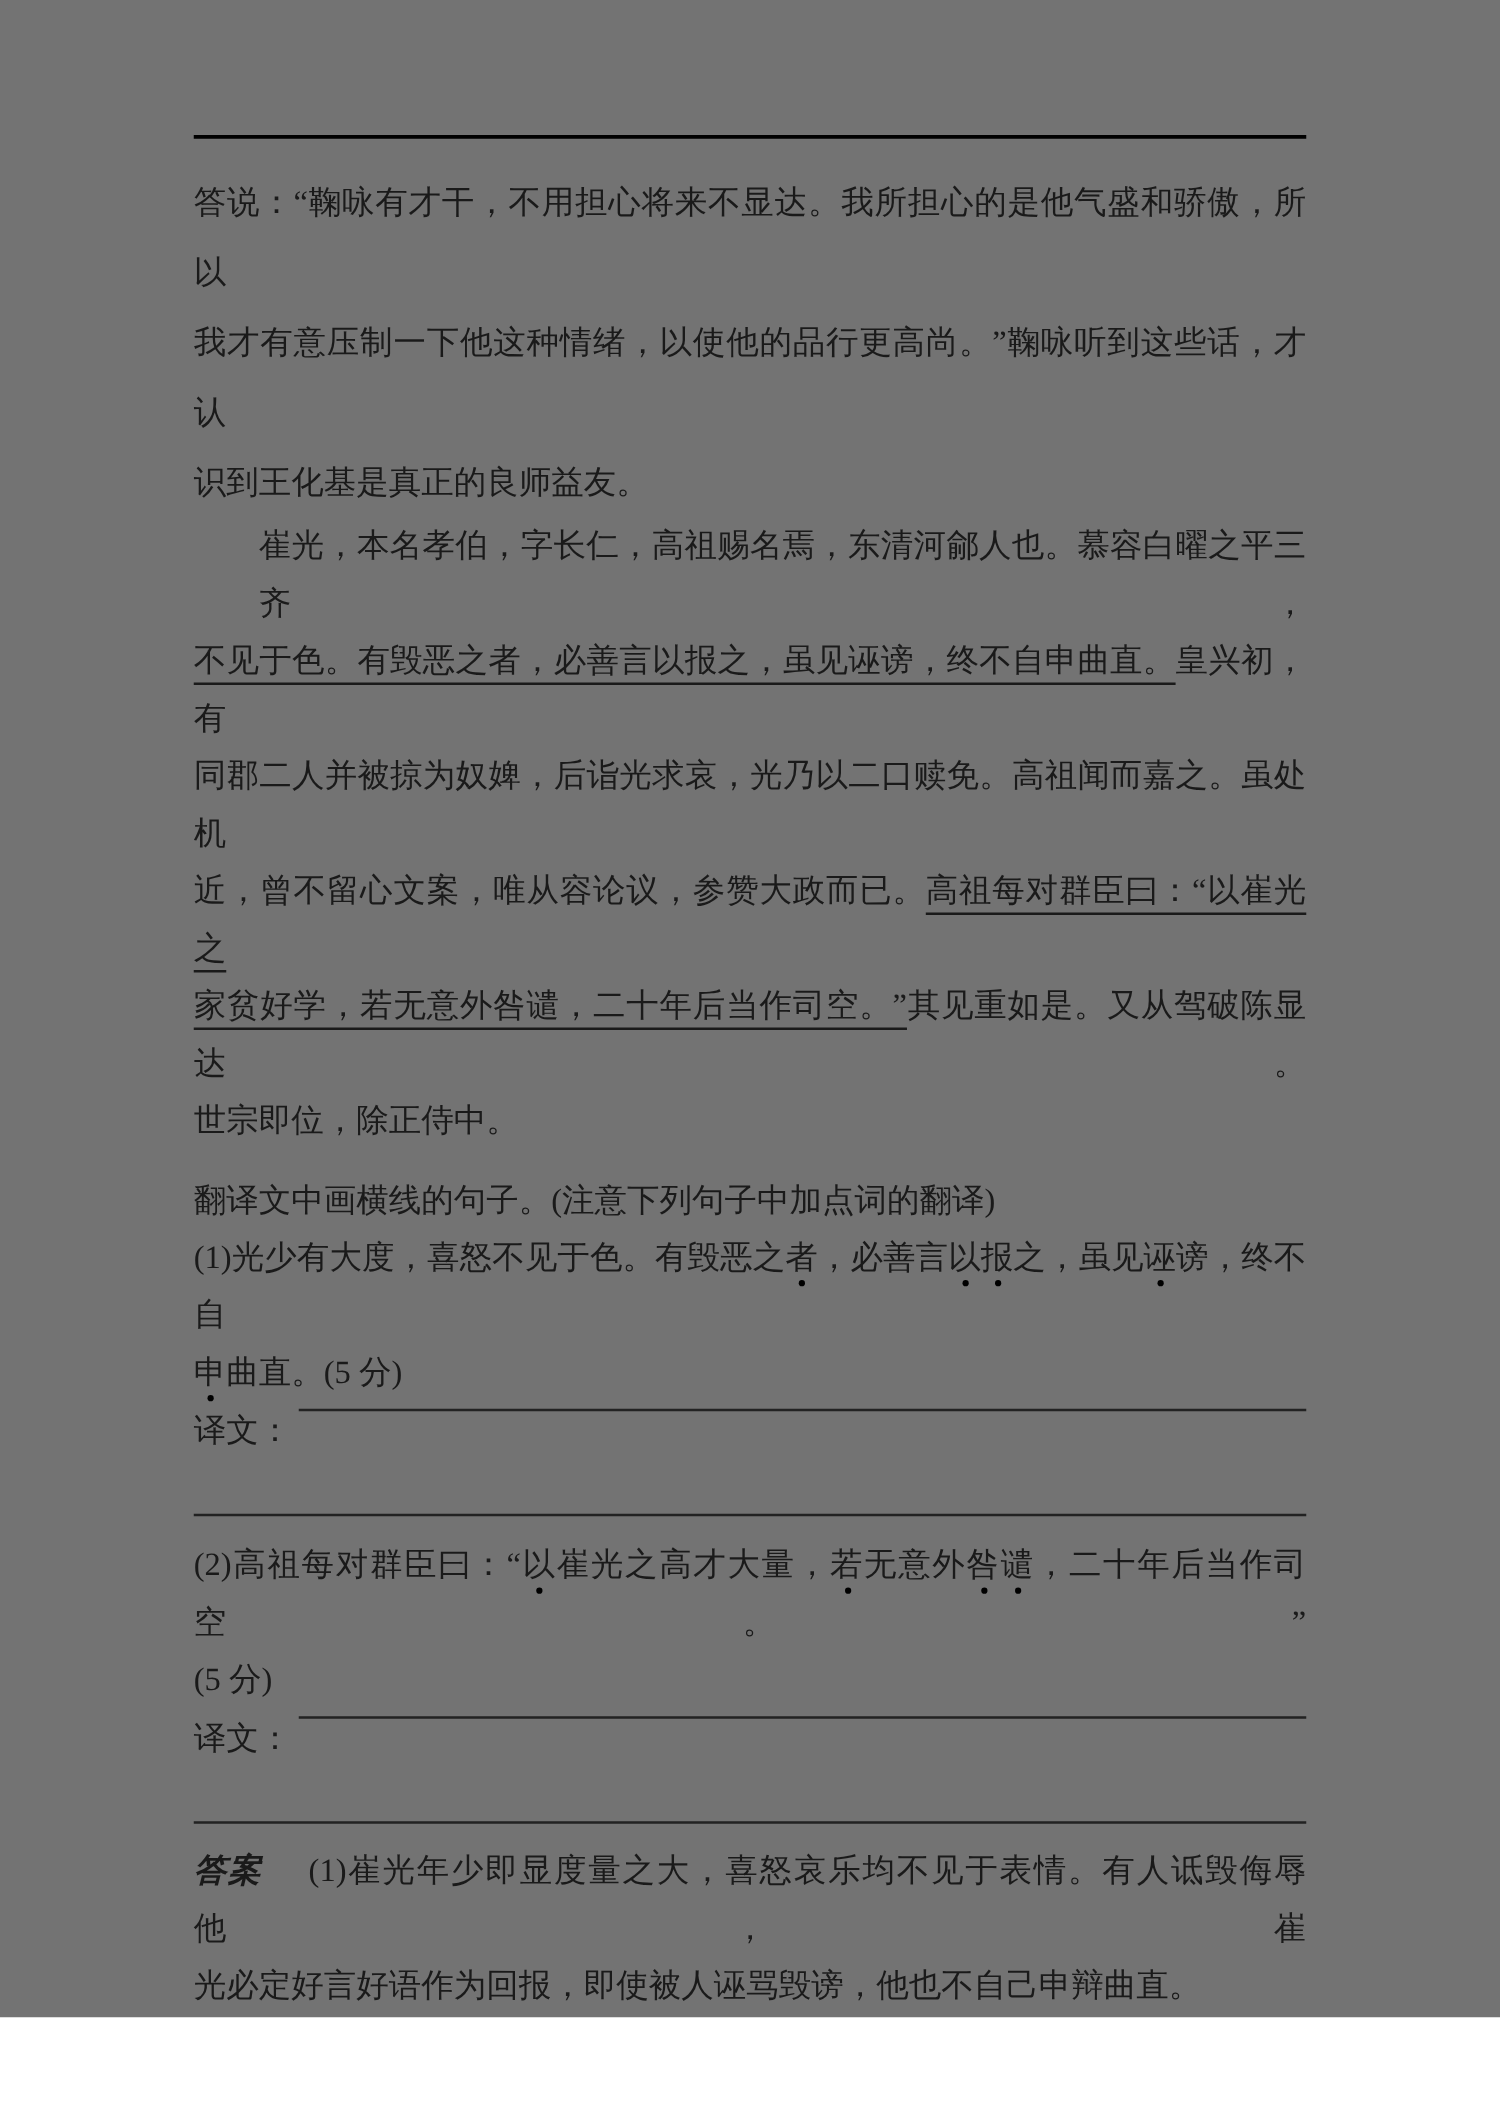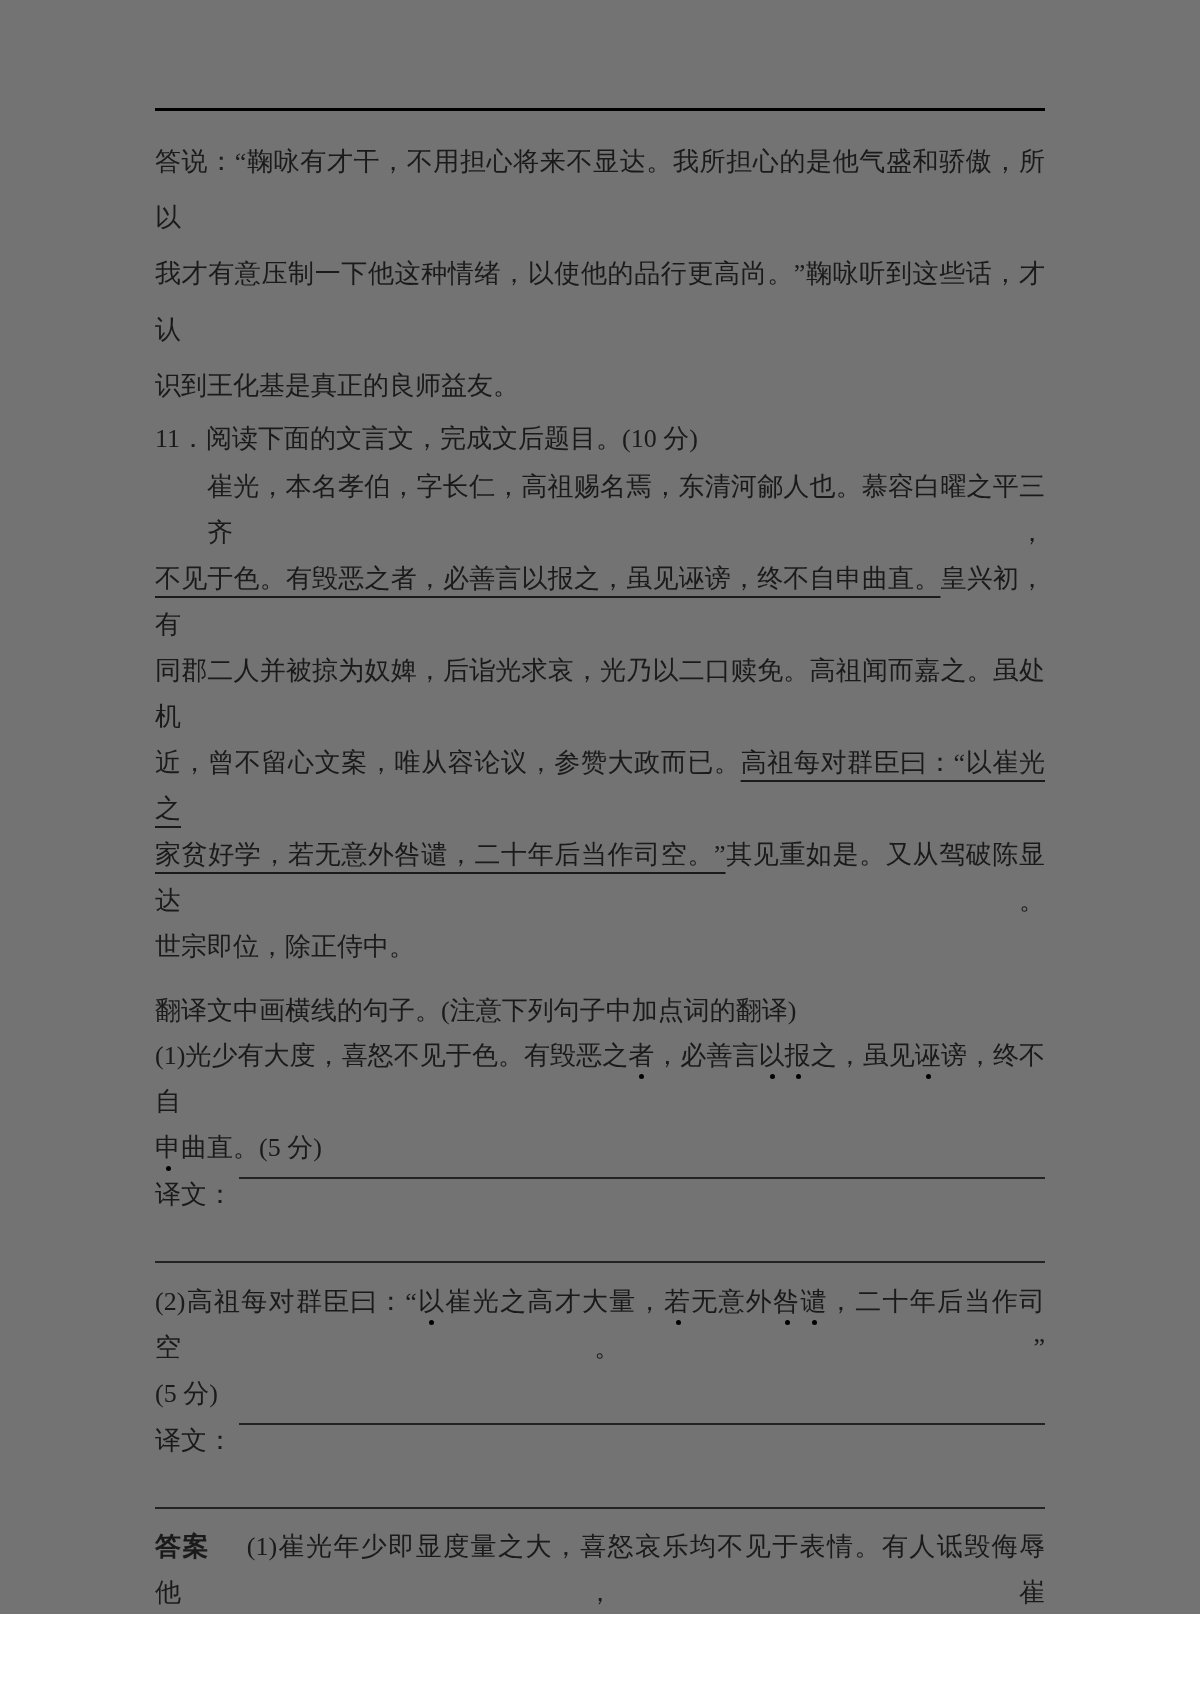--- a/index.html
+++ b/index.html
@@ -31,43 +31,40 @@
 
   .u{text-decoration:underline;text-underline-offset:9px;text-decoration-thickness:2px;}
 
   .dot{position:relative;}
   .dot::after{
     content:"";position:absolute;left:50%;bottom:-9px;
     width:5px;height:5px;margin-left:-2px;border-radius:50%;background:#000;
   }
 
   .hei{font-family:"Liberation Sans","DejaVu Sans",sans-serif;font-weight:bold;}
-  .ans-label{margin-right:37px;}
+  .ans-label{margin-right:37px;font-style:italic;}
 
   .tr-row{margin-top:6px;height:40px;display:flex;align-items:flex-start;font-size:26px;line-height:36px;}
   .tr-row .fill-line{flex:1;border-bottom:2px solid #222;margin-bottom:5px;margin-left:6px;}
   .full-line{height:44px;border-bottom:2px solid #222;}
 </style>
 </head>
 <body>
 
 <div class="page">
   <div class="content">
 
     <div class="top-rule"></div>
 
     <div class="sec-intro">
       <div class="line j">答说：“鞠咏有才干，不用担心将来不显达。我所担心的是他气盛和骄傲，所以</div>
       <div class="line j">我才有意压制一下他这种情绪，以使他的品行更高尚。”鞠咏听到这些话，才认</div>
       <div class="line left">识到王化基是真正的良师益友。</div>
     </div>
 
-    <div class="sec-q11">
-      <div class="line left">11．阅读下面的文言文，完成文后题目。(10 分)</div>
-    </div>
 
     <div class="sec-passage">
       <div class="line j indent"><span>崔光，本名孝伯，字长仁，高祖赐名焉，东清河鄃人也。慕容白曜之平三齐，</span></div>
       <div class="line j"><span class="u">不见于色。有毁恶之者，必善言以报之，虽见诬谤，终不自申曲直。</span><span>皇兴初，有</span></div>
       <div class="line j"><span>同郡二人并被掠为奴婢，后诣光求哀，光乃以二口赎免。高祖闻而嘉之。虽处机</span></div>
       <div class="line j"><span>近，曾不留心文案，唯从容论议，参赞大政而已。</span><span class="u">高祖每对群臣曰：“以崔光之</span></div>
       <div class="line j"><span class="u">家贫好学，若无意外咎谴，二十年后当作司空。”</span><span>其见重如是。又从驾破陈显达。</span></div>
       <div class="line left"><span>世宗即位，除正侍中。</span></div>
     </div>
 

